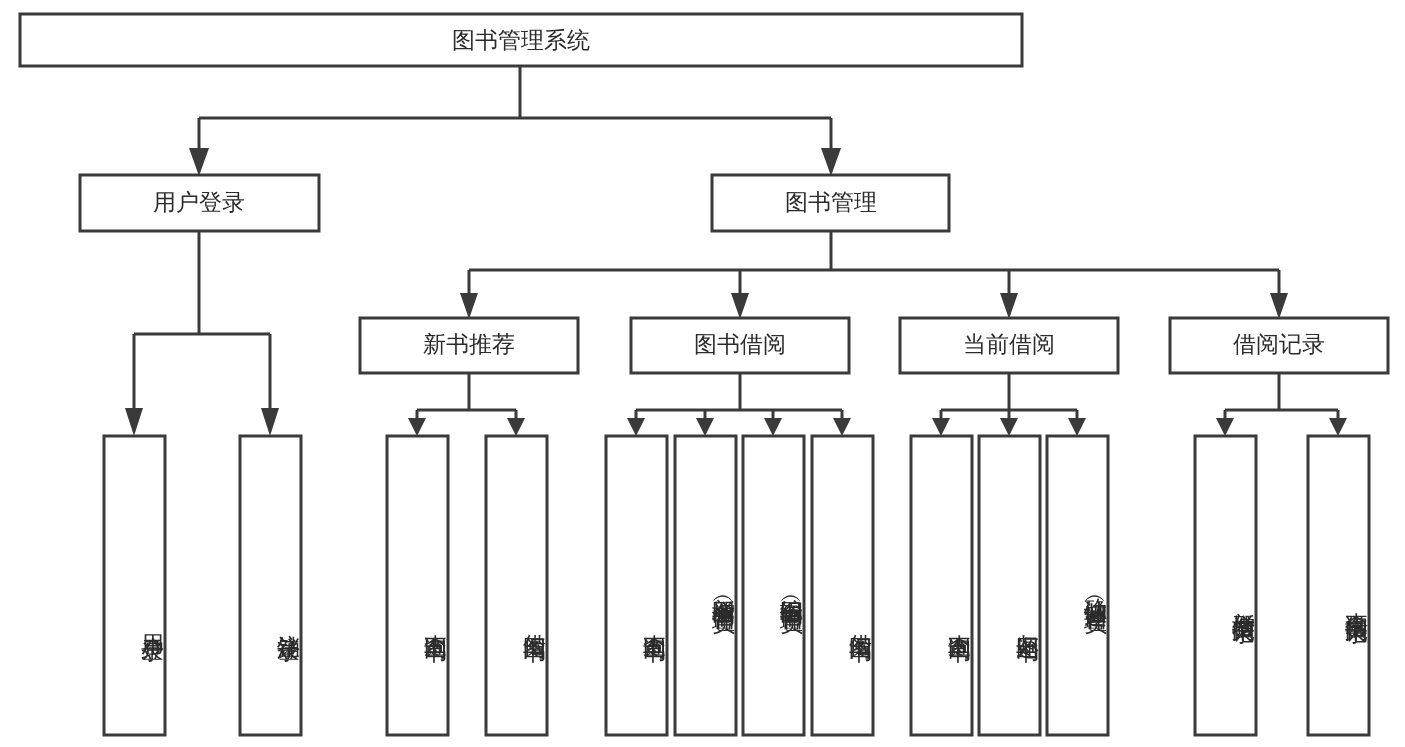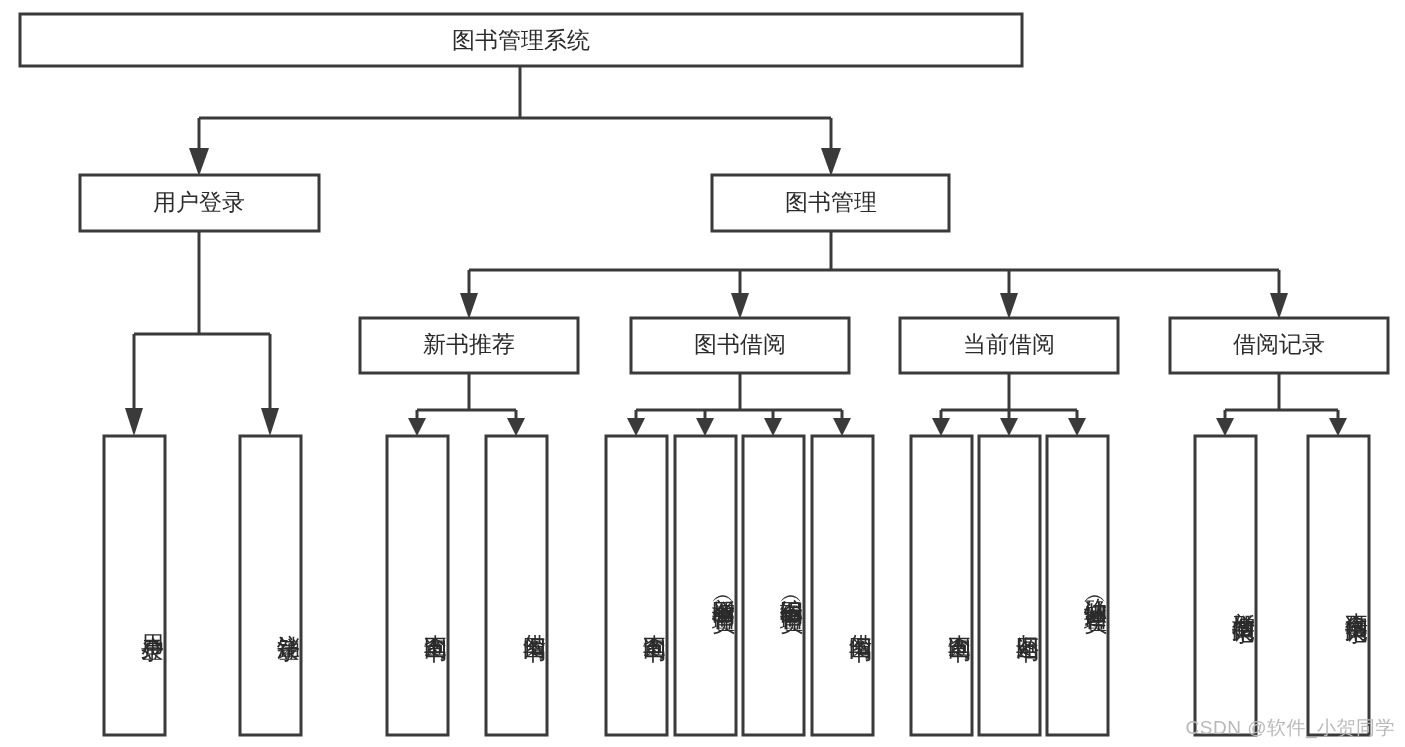--- a/index.html
+++ b/index.html
@@ -199,15 +199,14 @@
   <div class="vert-label-box" style="left:743px; top:444px; width:61px; height:290px;">编辑图书（管理员）</div>
   <div class="vert-label-box" style="left:812px; top:510px; width:61px; height:220px;">借阅图书</div>
 
   <div class="vert-label-box" style="left:911px; top:510px; width:61px; height:220px;">查询图书</div>
   <div class="vert-label-box" style="left:979px; top:510px; width:61px; height:220px;">归还图书</div>
   <div class="vert-label-box" style="left:1047px; top:444px; width:61px; height:290px;">确认归还（管理员）</div>
 
   <div class="vert-label-box" style="left:1195px; top:470px; width:61px; height:260px;">新增借阅记录</div>
   <div class="vert-label-box" style="left:1308px; top:470px; width:61px; height:260px;">查询借阅记录</div>
 
-  <div class="watermark">CSDN @软件_小贺同学</div>
 
 </div>
 
 </body></html>

